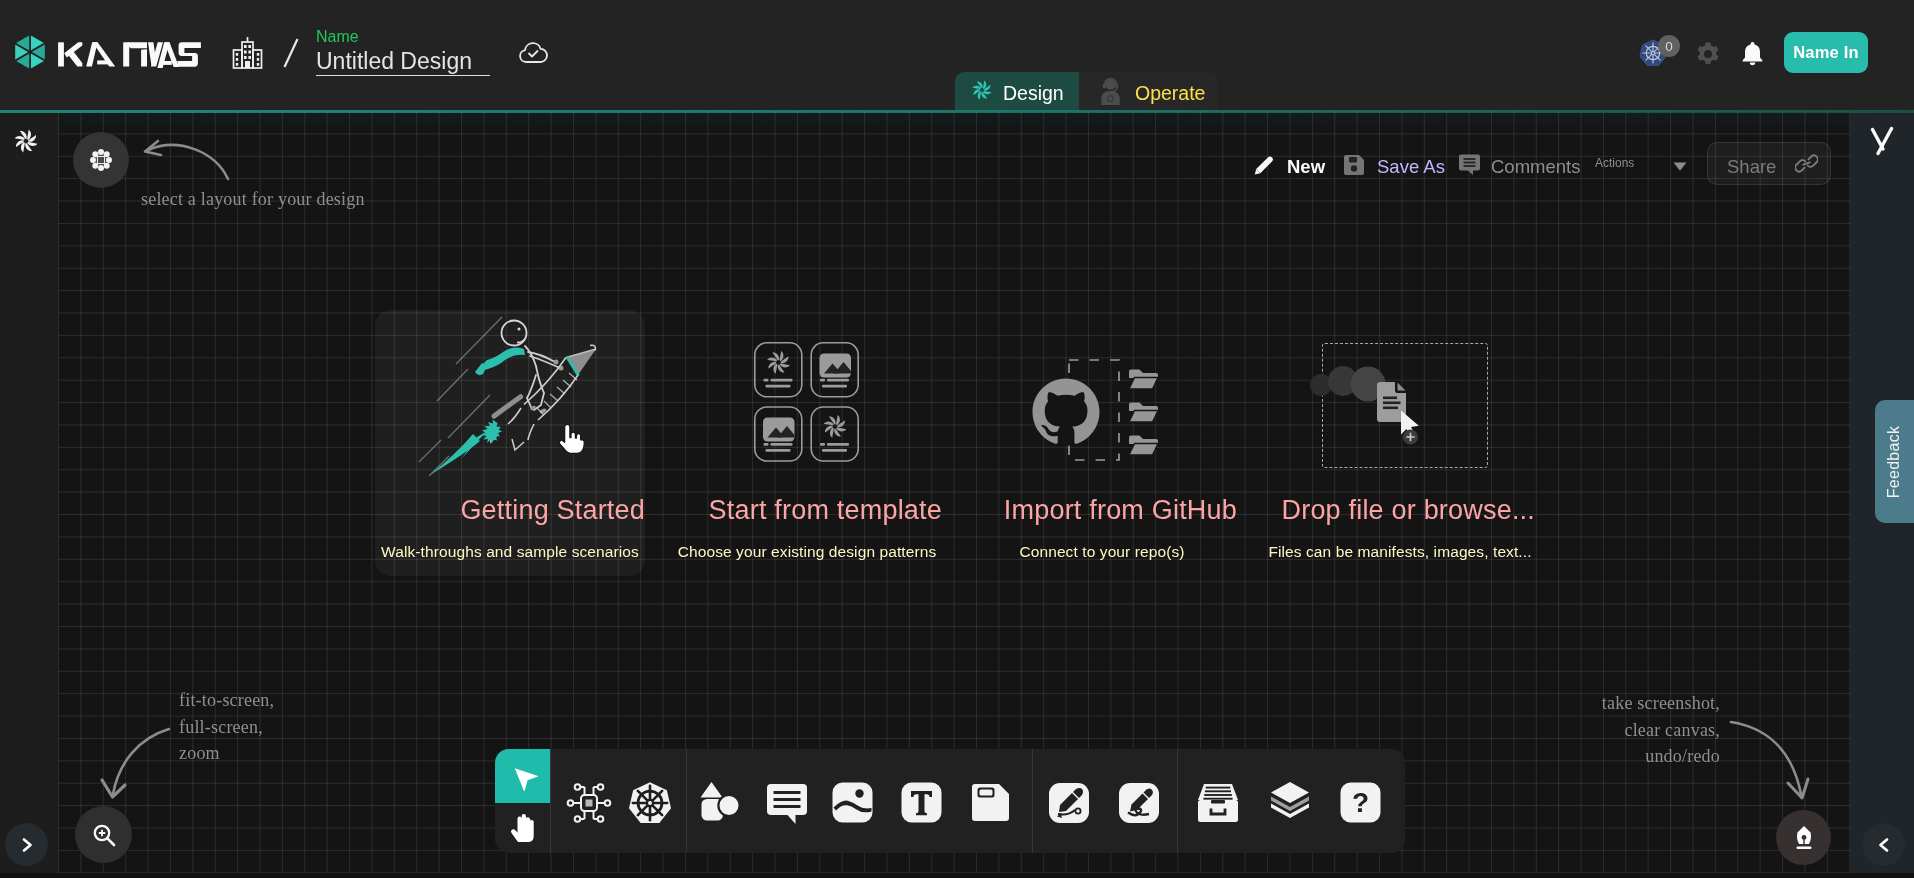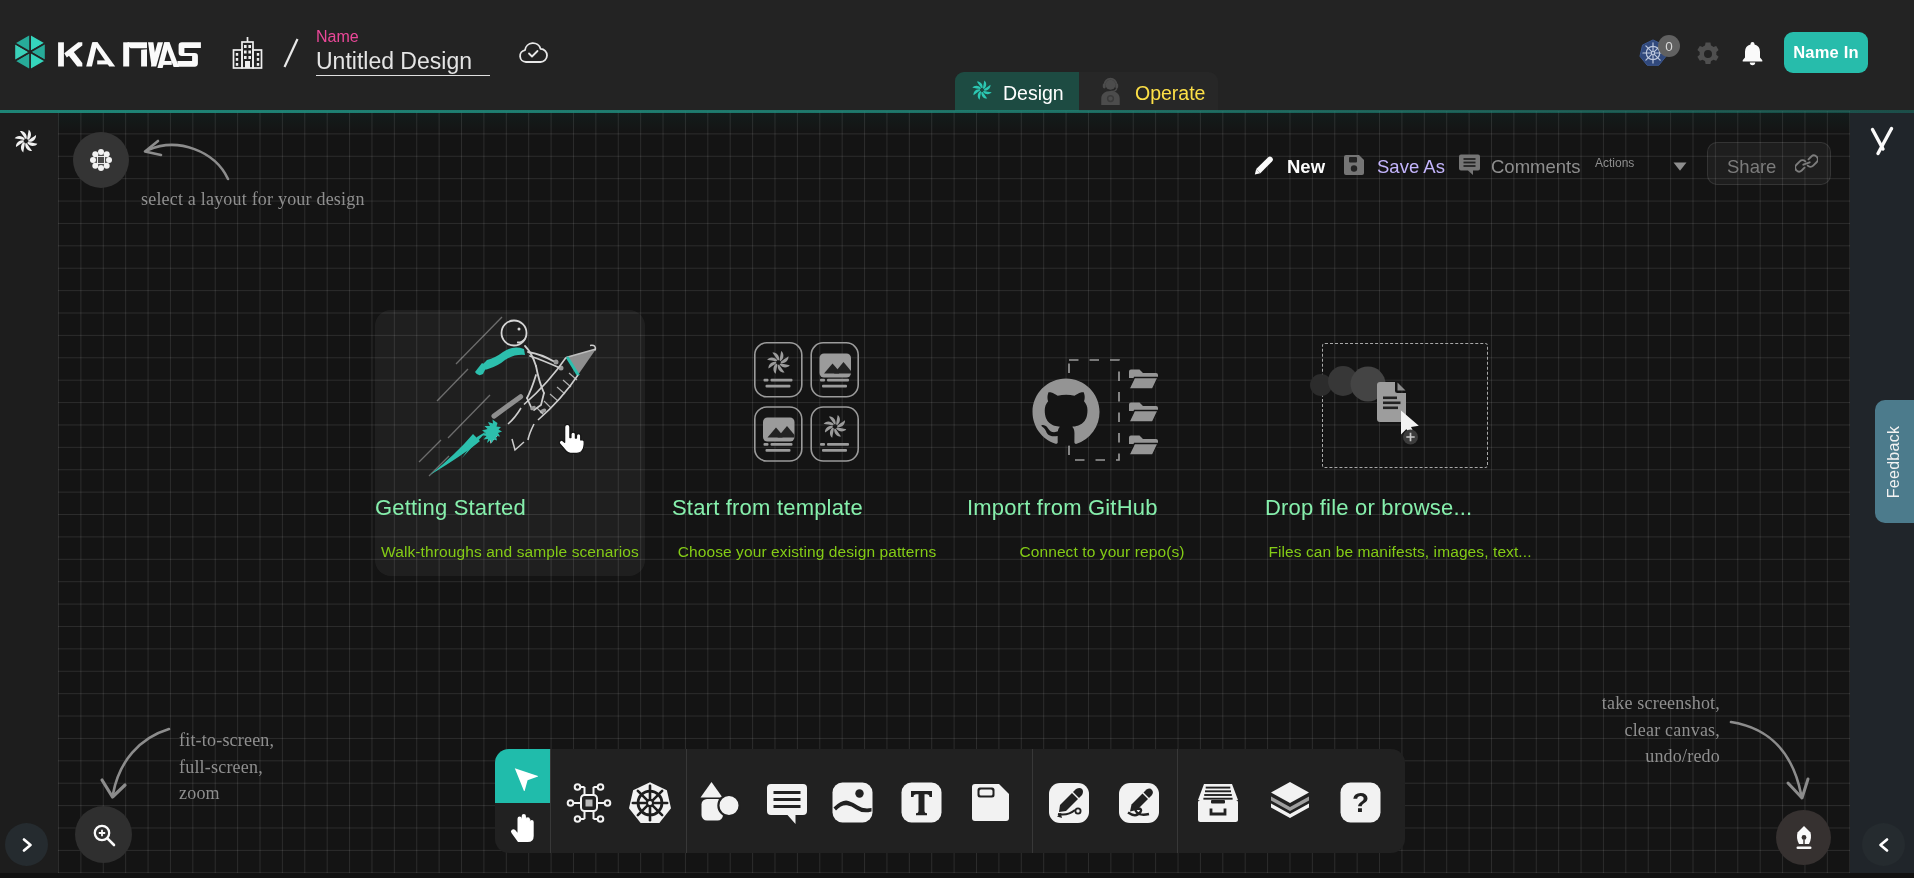--- a/index.html
+++ b/index.html
@@ -14,22 +14,22 @@
     background-image:
       linear-gradient(to right, rgba(255,255,255,.10) 1px, transparent 1px),
       linear-gradient(to bottom, rgba(255,255,255,.10) 1px, transparent 1px);
     background-size:22.4px 22.4px; }
   #tealglow { position:absolute; left:58px; top:111px; width:1792px; height:22px;
     background:linear-gradient(to bottom, rgba(0,179,159,.055), rgba(0,179,159,0)); }
   #leftpanel { position:absolute; left:0; top:111px; width:58px; height:767px; background:#1d1d1d; }
   #rightpanel { position:absolute; left:1850px; top:111px; width:64px; height:767px; background:#20252a; }
   #bottomband { position:absolute; left:0; top:873px; width:1914px; height:5px; background:#111; }
   .hint { position:absolute; color:#8f8f8f; font-size:18px; line-height:26.5px; letter-spacing:.2px;font-family:Liberation Serif, serif;}
-  .cardtitle { position:absolute; color:#86efac; font-size:22px; text-align:left; letter-spacing:.2px;}
-  .cardsub { position:absolute; color:#84cc16; font-size:15.5px; text-align:center; letter-spacing:.1px;}
+  .cardtitle { position:absolute; color:#fca5a5; font-size:27px; text-align:right; letter-spacing:.2px;}
+  .cardsub { position:absolute; color:#fef9c3; font-size:15.5px; text-align:center; letter-spacing:.1px;}
   .circlebtn { position:absolute; border-radius:50%; display:flex; align-items:center; justify-content:center; }
 </style>
 </head>
 <body>
 <div id="header"></div>
 <div id="canvas"></div>
 <div id="tealglow"></div>
 <div id="leftpanel"></div>
 <div id="rightpanel"></div>
 <div id="tealline"></div>
@@ -93,21 +93,21 @@
       <rect x="25.8" y="22" width="2.4" height="2.8"></rect>
       <rect x="25.8" y="27" width="2.4" height="2.8"></rect>
     <rect x="14" y="25" width="5" height="7"></rect>
   </g>
 </svg>
 
 <svg class="abs" style="left:281px; top:38px;" width="20" height="30" viewBox="0 0 20 30">
   <line x1="16.5" y1="1" x2="3.5" y2="29" stroke="#e8e8e8" stroke-width="2.2"></line>
 </svg>
 
-<div class="abs" style="left:316px; top:28px; color:#ec4899; font-size:16px;">Name</div>
+<div class="abs" style="left:316px; top:28px; color:#22c55e; font-size:16px;">Name</div>
 <div class="abs" style="left:316px; top:48px; color:#e4e4e4; font-size:23px;">Untitled Design</div>
 <div class="abs" style="left:316px; top:74.5px; width:174px; height:1.6px; background:#dfdfdf;"></div>
 
 <svg class="abs" style="left:518px; top:40px;" width="30" height="26" viewBox="0 0 30 26">
   <path d="M8,22 a6,6 0 0 1 -1,-11.9 a8,8 0 0 1 15.6,-1.2 a5.5,5.5 0 0 1 -0.3,13.1 z" fill="none" stroke="#e8e8e8" stroke-width="1.8" stroke-linejoin="round"></path>
   <path d="M11,13.5 l3,3 l5.5,-5.5" fill="none" stroke="#e8e8e8" stroke-width="1.8" stroke-linecap="round" stroke-linejoin="round"></path>
 </svg>
 
 <div class="abs" style="left:955px; top:71.5px; width:263px; height:39.5px; background:#272727; border-radius:9px 9px 0 0;"></div>
 <div class="abs" style="left:955px; top:71.5px; width:124px; height:39.5px; background:#1d4b42; border-radius:9px 0 0 0;"></div>
@@ -338,21 +338,21 @@
   </g>
 
   <path d="M101,50.5 l0,24 l5.4,-5.4 l4.3,8.5 l4.6,-2.4 l-4.3,-8.2 l7.8,-1.3 z" fill="#f2f2f2"></path>
 
   <circle cx="110.5" cy="77" r="7.5" fill="#3c3c3c"></circle>
   <path d="M110.5,72.8 v8.4 M106.3,77 h8.4" stroke="#c9c9c9" stroke-width="1.7"></path>
 </svg>
 <div class="cardtitle" style="left:1265px; top:495px; width:270px;">Drop file or browse...</div>
 <div class="cardsub" style="left:1230px; top:543px; width:340px;">Files can be manifests, images, text...</div>
 
-<div class="hint" style="left:179px; top:687px;margin-top:40px;">fit-to-screen,<br>full-screen,<br>zoom</div>
+<div class="hint" style="left:179px; top:687px;">fit-to-screen,<br>full-screen,<br>zoom</div>
 <svg class="abs" style="left:95px; top:718px;" width="85" height="90" viewBox="0 0 85 90">
   <path d="M74,11 C44,20 24,44 18,76" fill="none" stroke="#8c8c8c" stroke-width="2.6" stroke-linecap="round"></path>
   <path d="M7,62 L17.5,79 L30,67" fill="none" stroke="#8c8c8c" stroke-width="3.2" stroke-linecap="round" stroke-linejoin="round"></path>
 </svg>
 
 <div class="circlebtn" style="left:75px; top:806px; width:57px; height:57px; background:#2f2f2f;">
   <svg width="26" height="26" viewBox="0 0 26 26">
     <circle cx="11" cy="11" r="7.2" fill="none" stroke="#fafafa" stroke-width="2.3"></circle>
     <line x1="16.4" y1="16.4" x2="23" y2="23" stroke="#fafafa" stroke-width="2.6" stroke-linecap="round"></line>
     <path d="M11,7.8 v6.4 M7.8,11 h6.4" stroke="#fafafa" stroke-width="1.8"></path>

